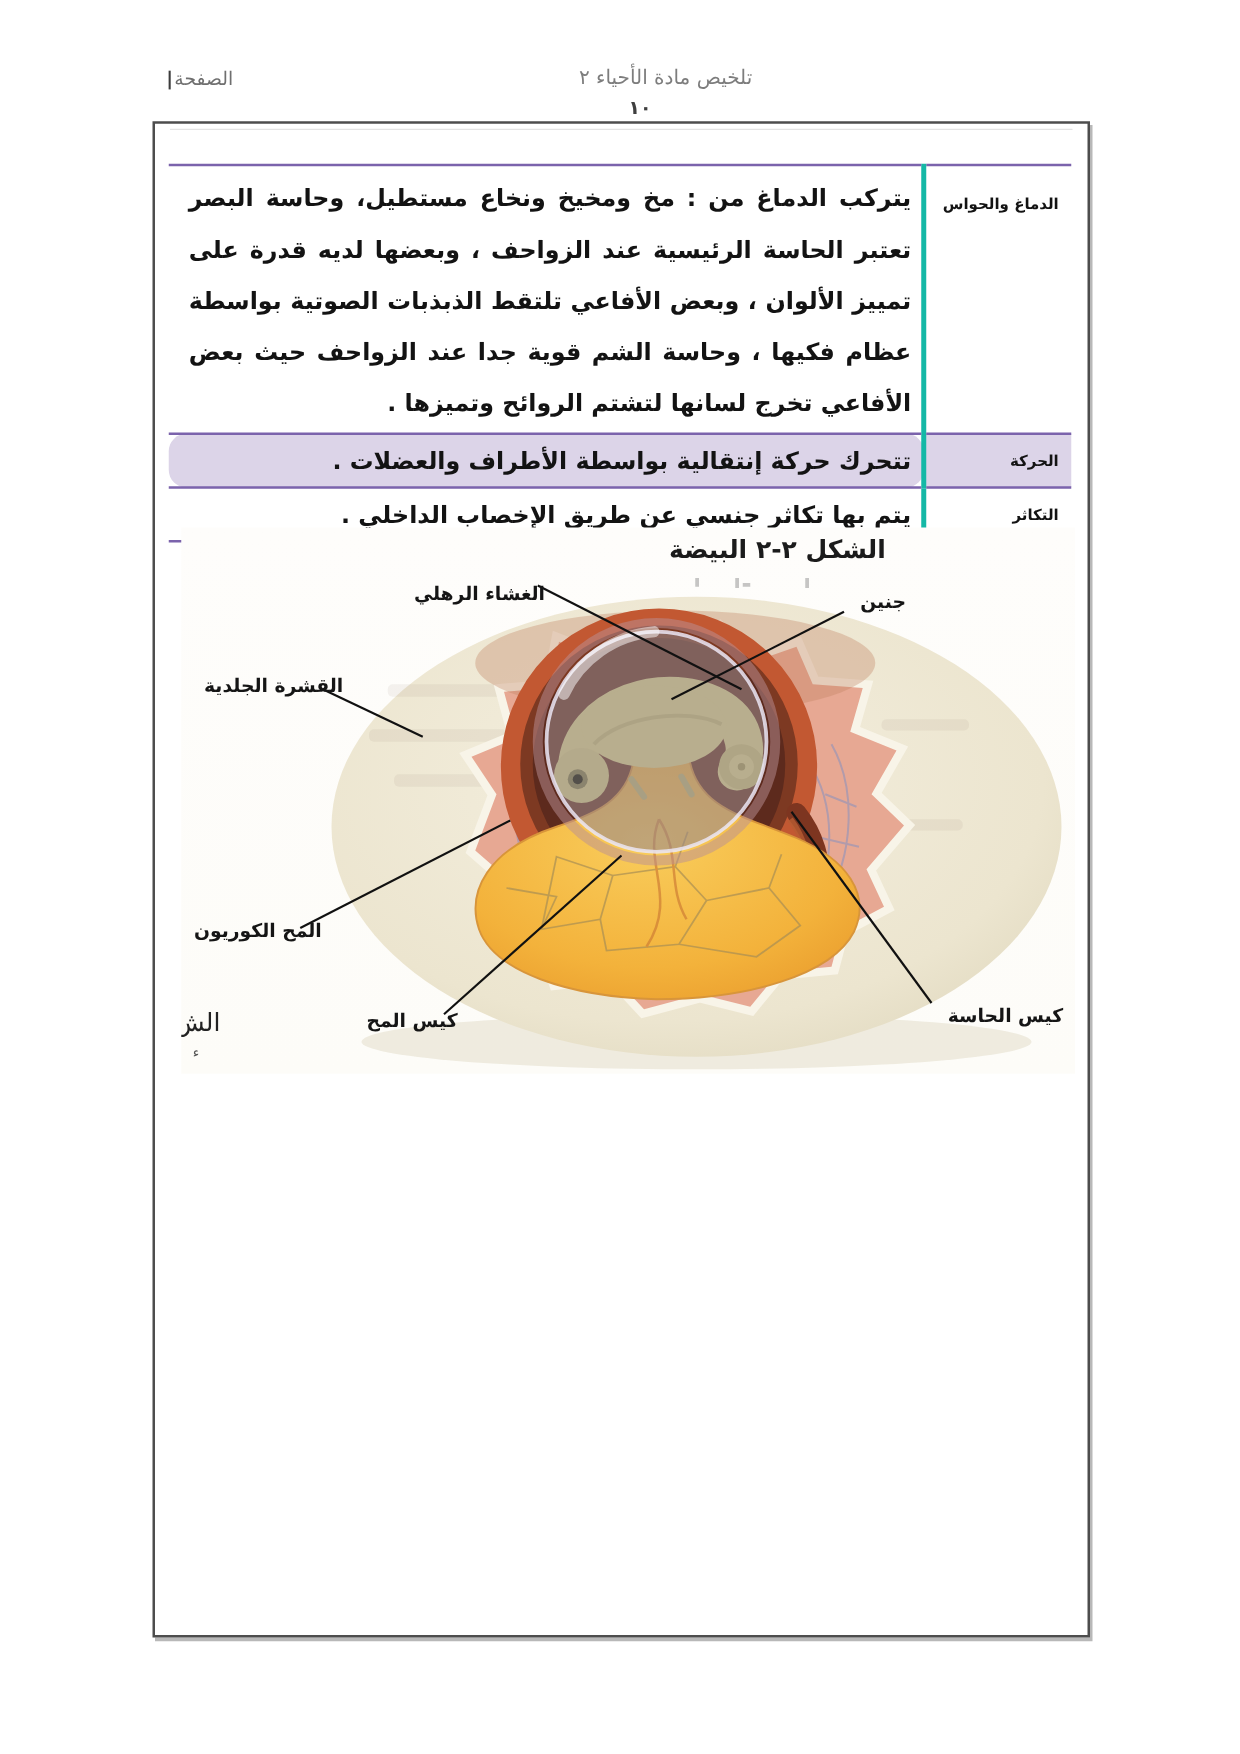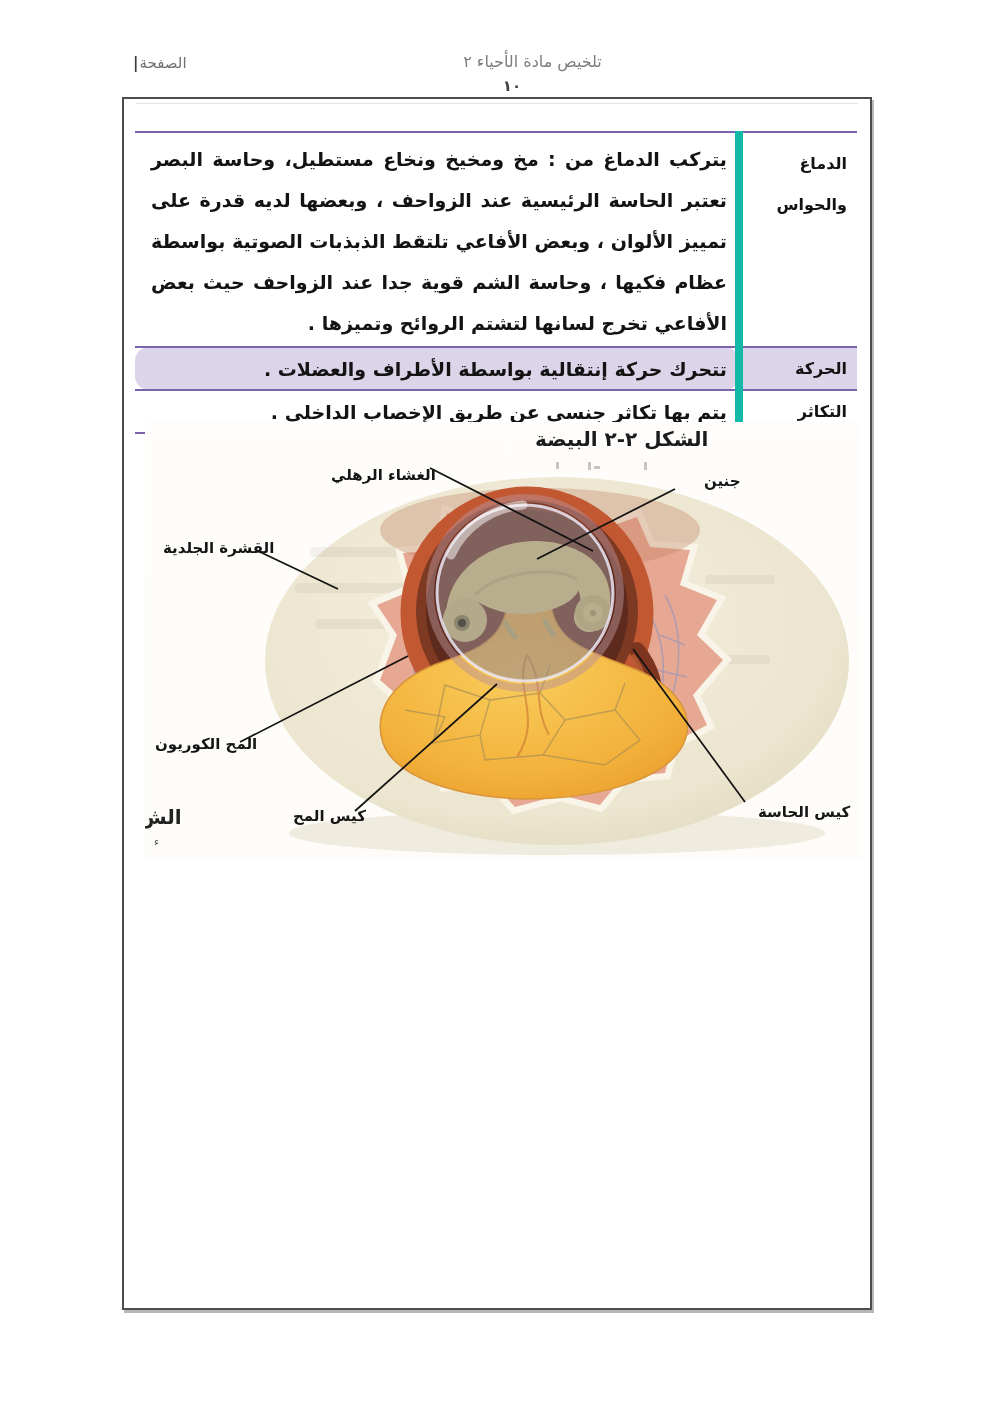--- a/index.html
+++ b/index.html
@@ -36,22 +36,22 @@
   }
   
   table.info-table {
     position:absolute; top:32px; right:13px; width:722px;
     border-collapse:collapse; direction:rtl;
   }
   table.info-table td {
     border-top:2px solid #7b63ac; border-bottom:2px solid #7b63ac;
   }
   td.hdr-cell {
-    width:118px; border-left:8px solid #14b8a6;
-    font-weight:bold; font-size:16px; text-align:right;
+    width:118px; border-left:4px solid #14b8a6;
+    font-weight:bold; font-size:12px; text-align:right;
     padding:0 10px 0 4px; color:#131313;
   }
   tr.tall td.hdr-cell { vertical-align:top; padding-top:10px; line-height:41px; }
   td.content-cell {
     font-weight:bold; font-size:19px; color:#131313;
     padding:2px 8px 2px 16px;
   }
   tr.tall { height:164px; }
   tr.tall td.content-cell { text-align:justify; text-align-last:right; line-height:41px; vertical-align:top; padding-top:6px; }
   tr.short { height:43px; }
@@ -74,28 +74,28 @@
   .bleed-marks i:nth-child(1){ left:6px; }
   .bleed-marks i:nth-child(2){ left:38px; height:8px; }
   .bleed-marks i:nth-child(3){ left:44px; width:6px; height:3px; top:6px; }
   .bleed-marks i:nth-child(4){ left:94px; height:8px; }
   .egg-svg { position:absolute; top:33px; left:0; }
   .fig-label {
     position:absolute; font-size:15px; font-weight:bold; color:#151515;
     white-space:nowrap;
   }
   .lbl-amnion    { top:44px;  left:186px; }
-  .lbl-embryo    { top:50px;  left:543px;margin-left:16px; }
+  .lbl-embryo    { top:50px;  left:543px; }
   .lbl-shell     { top:117px; left:18px;  }
   .lbl-chorion   { top:313px; left:10px;  }
   .lbl-yolk      { top:385px; left:148px; }
   .lbl-allantois { top:381px; left:613px; }
   .cutoff-text {
     position:absolute; top:383px; left:-6px;
-    font-size:20px; font-weight:bold; color:#222; white-space:nowrap;
+    font-size:20px; font-weight:normal; color:#222; white-space:nowrap;
   }
   .cutoff-mark {
     position:absolute; top:413px; left:9px; font-size:11px; color:#555;
   }
 </style>
 </head>
 <body>
 
 <div class="hdr-title">تلخيص مادة الأحياء ٢</div>
 <div class="hdr-pagelabel"><span>الصفحة</span><span class="bar">|</span></div>

